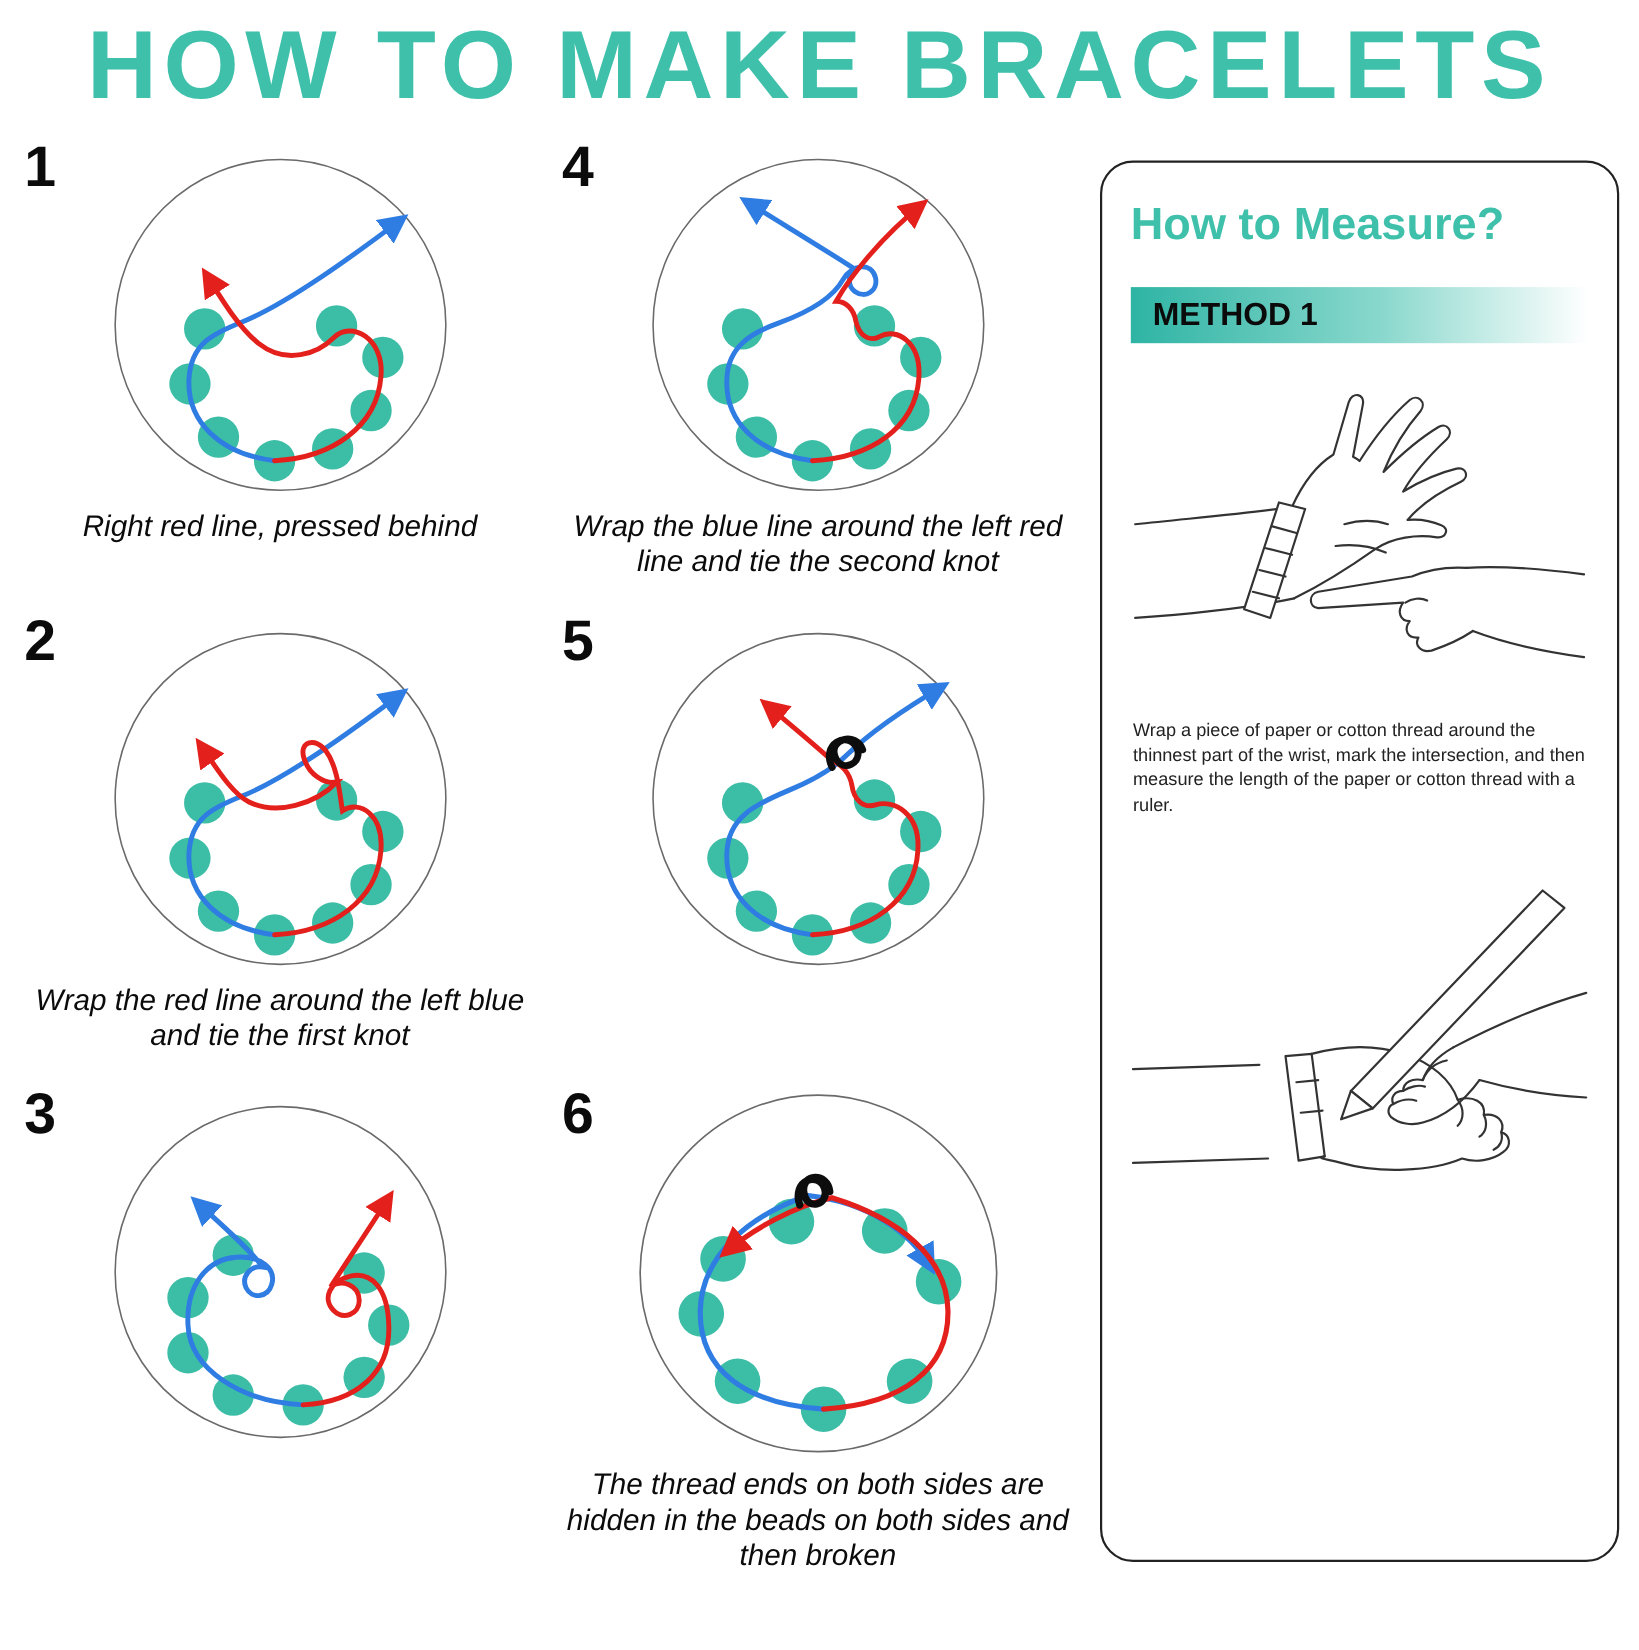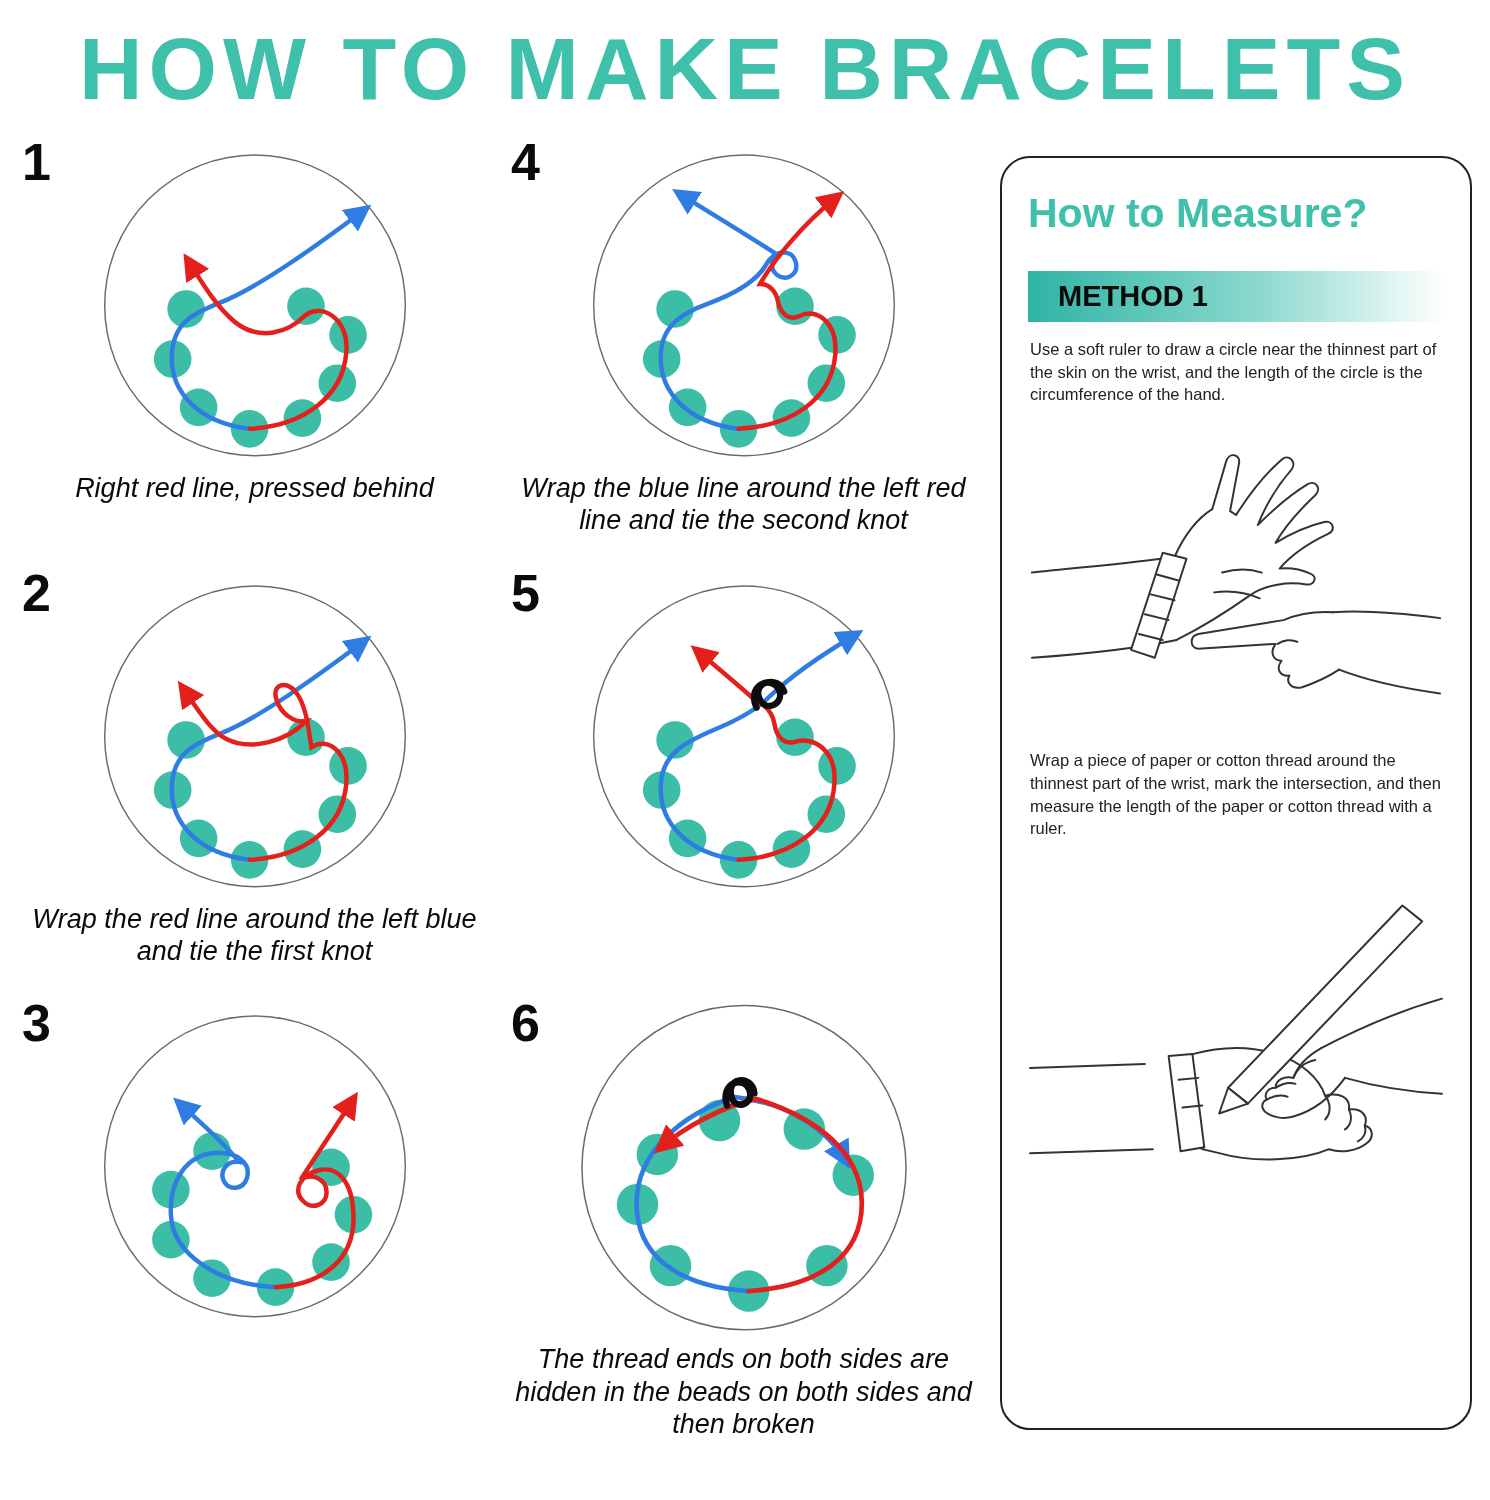--- a/index.html
+++ b/index.html
@@ -10,21 +10,21 @@
     --knot:#0d0d0d;
   }
   *{box-sizing:border-box;}
   html,body{margin:0;padding:0;background:#fff;}
   body{
     width:1490px;height:1500px;overflow:hidden;
     font-family:"Liberation Sans", sans-serif;color:#111;
   }
   .page{position:relative;width:1490px;height:1500px;}
   .main-title{
-    margin:0;padding:24px 0 2px;text-align:center;
+    margin:0;padding:14px 0 2px;text-align:center;
     font-size:88px;font-weight:bold;letter-spacing:6px;
     color:var(--accent);line-height:1.02;white-space:nowrap;
   }
   .content{display:flex;padding:4px 12px 0 10px;}
   .steps-grid{
     flex:0 0 978px;display:grid;
     grid-template-columns:489px 489px;grid-row-gap:6px;
   }
   .step-cell{position:relative;text-align:center;padding-top:8px;}
   .step-number{
@@ -47,21 +47,21 @@
     flex:1;margin:36px 6px 18px 12px;
     border:2px solid #222;border-radius:30px;
     padding:24px 26px 20px;background:#fff;
   }
   .panel-title{
     color:var(--accent);
     font-size:41px;font-weight:bold;margin:8px 0 34px;
   }
   .method-header{
     font-size:29px;font-weight:bold;color:#0b0b0b;
-    padding:9px 10px 9px 30px;margin:6px 0 16px;
+    padding:9px 10px 9px 20px;margin:6px 0 16px;
     background:linear-gradient(90deg,#2eb4a4 0%,#8ad8cd 55%,rgba(255,255,255,0) 100%);
   }
   .method-text{font-size:16.5px;line-height:1.38;margin:0 2px 18px;color:#222;}
   .illus{display:block;width:100%;height:auto;margin:0 auto 28px;}
   .sketch{fill:none;stroke:#333;stroke-width:2;stroke-linecap:round;stroke-linejoin:round;}
   .sketch-fill{fill:#fff;stroke:#333;stroke-width:2;stroke-linejoin:round;}
 </style>
 </head>
 <body>
 
@@ -238,21 +238,20 @@
         </svg>
         <p class="step-caption">The thread ends on both sides are hidden in the beads on both sides and then broken</p>
       </div>
 
     </div>
 
     <div class="measure-panel">
       <div class="panel-title">How to Measure?</div>
 
       <div class="method-header">METHOD 1</div>
-      <p class="method-text">Use a soft ruler to draw a circle near the thinnest part of the skin on the wrist, and the length of the circle is the circumference of the hand.</p>
 
       <svg class="illus" viewBox="0 0 420 300">
         <path class="sketch" d="M4 150 C60 144 110 140 148 134"></path>
         <path class="sketch" d="M4 236 C60 232 112 226 150 218"></path>
         <path class="sketch" d="M148 134 C158 112 170 96 186 86 L200 38 C203 28 215 30 213 40 L204 88 C206 89 208 90 210 92 C224 70 240 50 256 36 C263 30 272 38 266 46 C252 62 240 82 232 102 C246 88 264 72 282 61 C290 56 297 65 290 72 C274 87 259 104 250 120 C265 111 282 103 299 99 C308 97 311 107 303 111 C284 120 266 132 254 146 C265 145 276 147 285 151 C293 154 289 163 281 162 C263 159 240 162 224 173 C200 190 174 206 150 218"></path>
         <path class="sketch" d="M196 150 C210 146 224 146 236 150"></path>
         <path class="sketch" d="M188 170 C204 168 220 170 234 176"></path>
         <polygon class="sketch-fill" points="136,130 160,136 128,236 104,228"></polygon>
         <path class="sketch" d="M130 152 L152 158"></path>
         <path class="sketch" d="M124 172 L148 178"></path>

